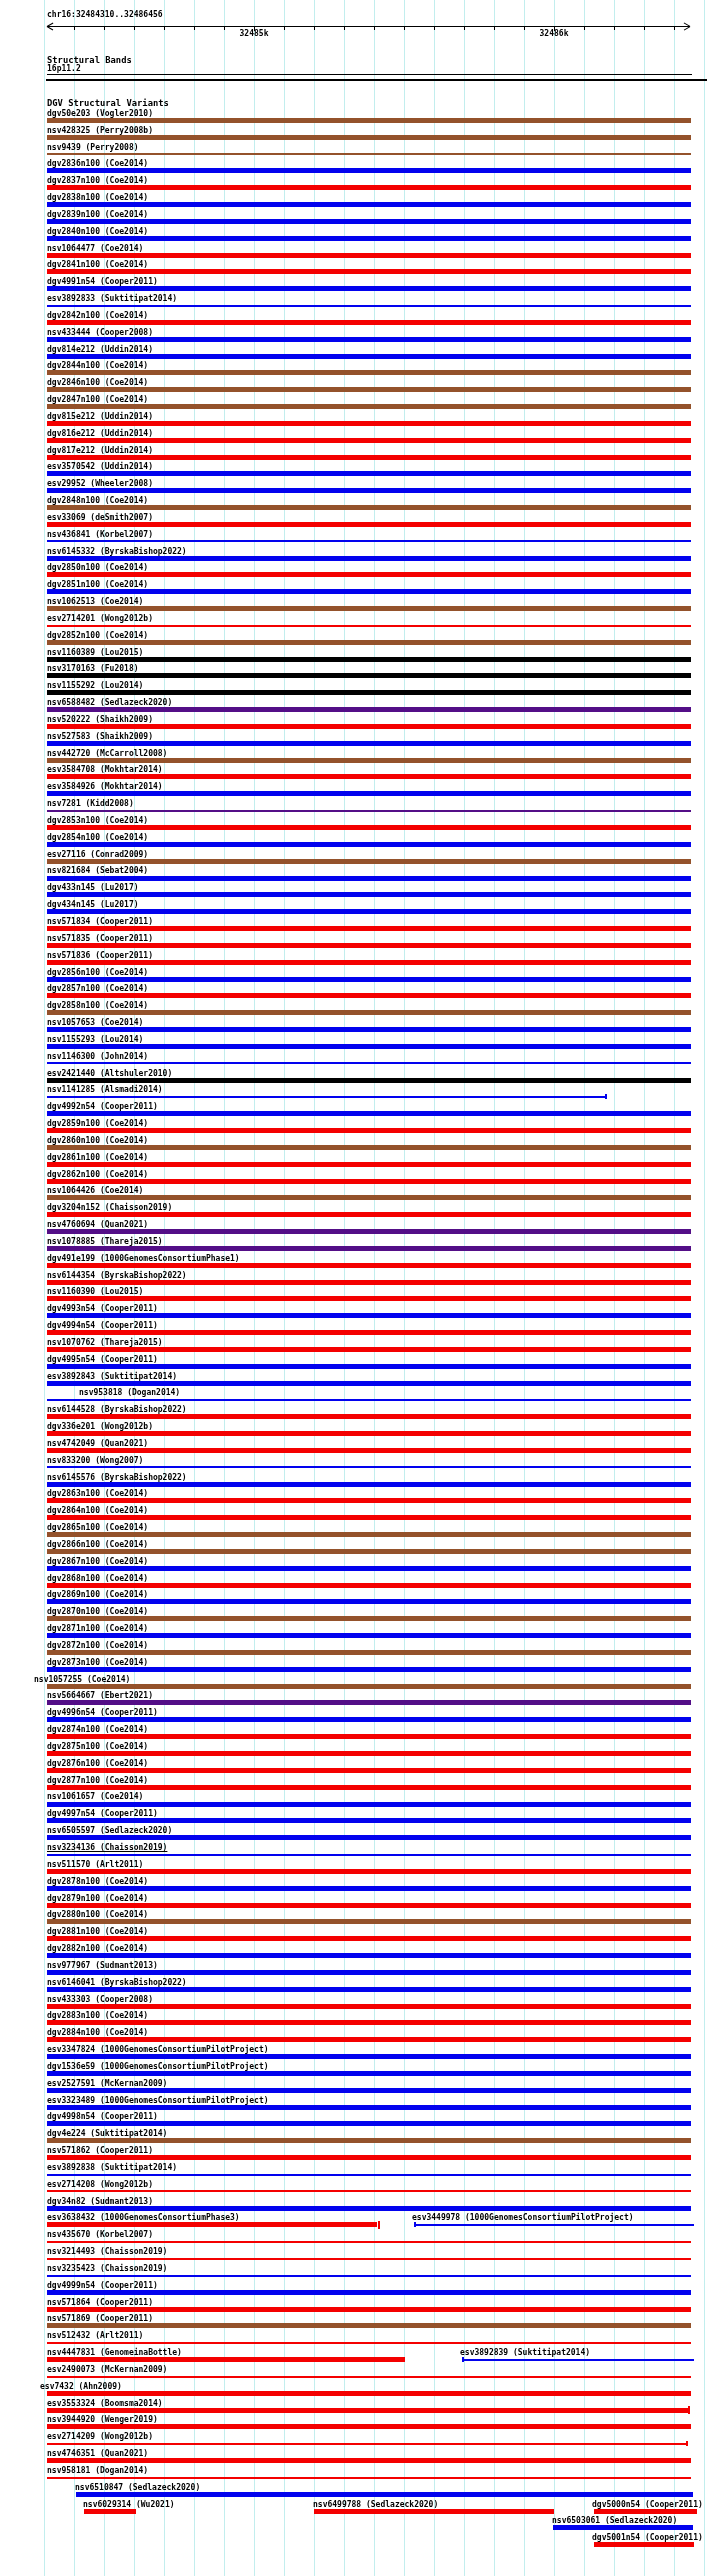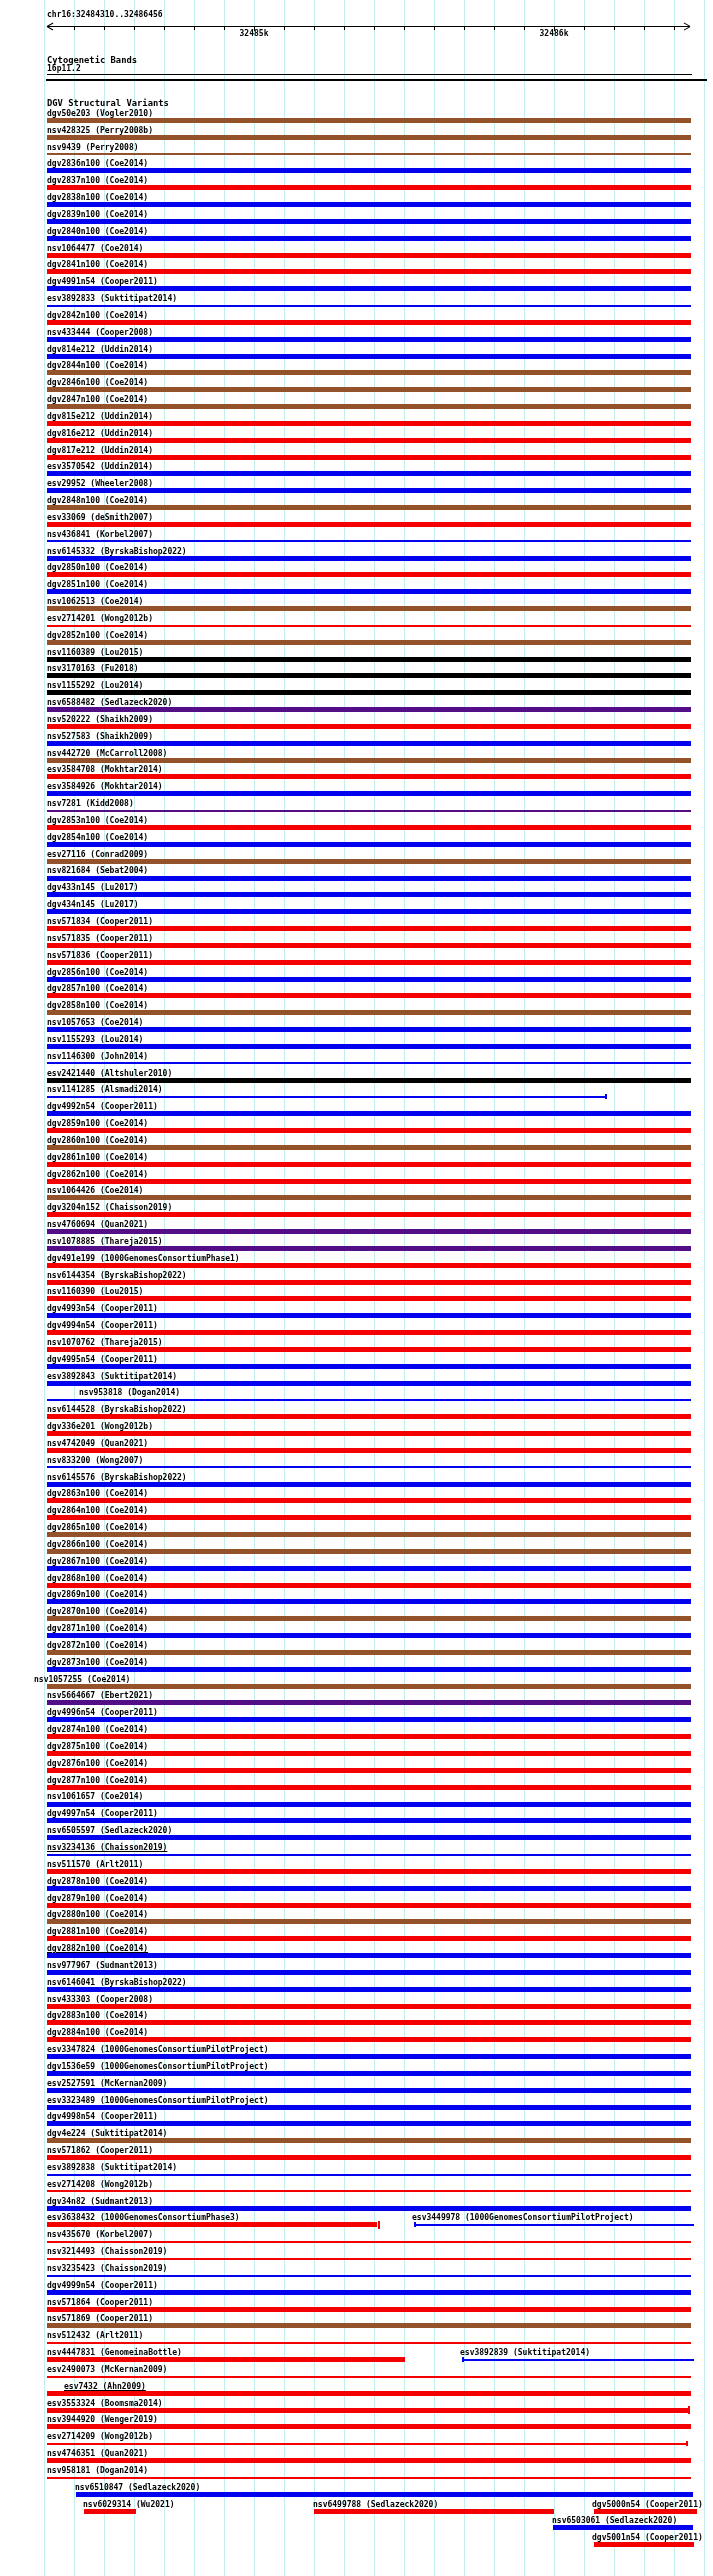--- a/index.html
+++ b/index.html
@@ -12,21 +12,21 @@
   #region-label{left:47px;top:11.2px}
   #cyto-title{left:47px;top:56px}
   #cyto-band{left:47px;top:65px}
   #dgv-title{left:47px;top:99px}
 </style>
 </head>
 <body>
 
 <div id="stage">
   <div id="region-label" class="lbl">chr16:32484310..32486456</div>
-  <div id="cyto-title" class="sec">Cytogenetic Bands</div>
+  <div id="cyto-title" class="sec">Structural Bands</div>
   <div id="cyto-band" class="lbl">16p11.2</div>
   <div id="dgv-title" class="sec">DGV Structural Variants</div>
 <div style="position: absolute; z-index: 0; left: 44px; top: 0px; width: 0.8px; height: 2576px; background: rgb(194, 238, 238);"></div>
     <div style="position: absolute; z-index: 0; left: 74px; top: 0px; width: 0.8px; height: 2576px; background: rgb(194, 238, 238);"></div>
     <div style="position: absolute; z-index: 0; left: 104px; top: 0px; width: 0.8px; height: 2576px; background: rgb(194, 238, 238);"></div>
     <div style="position: absolute; z-index: 0; left: 134px; top: 0px; width: 0.8px; height: 2576px; background: rgb(194, 238, 238);"></div>
     <div style="position: absolute; z-index: 0; left: 164px; top: 0px; width: 0.8px; height: 2576px; background: rgb(194, 238, 238);"></div>
     <div style="position: absolute; z-index: 0; left: 194px; top: 0px; width: 0.8px; height: 2576px; background: rgb(194, 238, 238);"></div>
     <div style="position: absolute; z-index: 0; left: 224px; top: 0px; width: 0.8px; height: 2576px; background: rgb(194, 238, 238);"></div>
     <div style="position: absolute; z-index: 0; left: 254px; top: 0px; width: 0.8px; height: 2576px; background: rgb(194, 238, 238);"></div>
@@ -289,21 +289,21 @@
     <div class="lbl" style="position: absolute; z-index: 1; left: 47px; top: 1861px;">nsv511570 (Arlt2011)</div>
     <div style="position: absolute; z-index: 1; left: 47px; top: 1869px; width: 644px; height: 4.8px; background: rgb(244, 0, 0);"></div>
     <div class="lbl" style="position: absolute; z-index: 1; left: 47px; top: 1878px;">dgv2878n100 (Coe2014)</div>
     <div style="position: absolute; z-index: 1; left: 47px; top: 1886px; width: 644px; height: 4.8px; background: rgb(2, 2, 238);"></div>
     <div class="lbl" style="position: absolute; z-index: 1; left: 47px; top: 1895px;">dgv2879n100 (Coe2014)</div>
     <div style="position: absolute; z-index: 1; left: 47px; top: 1903px; width: 644px; height: 4.8px; background: rgb(244, 0, 0);"></div>
     <div class="lbl" style="position: absolute; z-index: 1; left: 47px; top: 1911px;">dgv2880n100 (Coe2014)</div>
     <div style="position: absolute; z-index: 1; left: 47px; top: 1919px; width: 644px; height: 4.8px; background: rgb(148, 82, 43);"></div>
     <div class="lbl" style="position: absolute; z-index: 1; left: 47px; top: 1928px;">dgv2881n100 (Coe2014)</div>
     <div style="position: absolute; z-index: 1; left: 47px; top: 1936px; width: 644px; height: 4.8px; background: rgb(244, 0, 0);"></div>
-    <div class="lbl" style="position: absolute; z-index: 1; left: 47px; top: 1945px; text-decoration: underline;">dgv2882n100 (Coe2014)</div>
+    <div class="lbl" style="position: absolute; z-index: 1; left: 47px; top: 1945px;">dgv2882n100 (Coe2014)</div>
     <div style="position: absolute; z-index: 1; left: 47px; top: 1953px; width: 644px; height: 4.8px; background: rgb(2, 2, 238);"></div>
     <div class="lbl" style="position: absolute; z-index: 1; left: 47px; top: 1962px;">nsv977967 (Sudmant2013)</div>
     <div style="position: absolute; z-index: 1; left: 47px; top: 1970px; width: 644px; height: 4.8px; background: rgb(2, 2, 238);"></div>
     <div class="lbl" style="position: absolute; z-index: 1; left: 47px; top: 1979px;">nsv6146041 (ByrskaBishop2022)</div>
     <div style="position: absolute; z-index: 1; left: 47px; top: 1987px; width: 644px; height: 4.8px; background: rgb(2, 2, 238);"></div>
     <div class="lbl" style="position: absolute; z-index: 1; left: 47px; top: 1996px;">nsv433303 (Cooper2008)</div>
     <div style="position: absolute; z-index: 1; left: 47px; top: 2004px; width: 644px; height: 4.8px; background: rgb(244, 0, 0);"></div>
     <div class="lbl" style="position: absolute; z-index: 1; left: 47px; top: 2012px;">dgv2883n100 (Coe2014)</div>
     <div style="position: absolute; z-index: 1; left: 47px; top: 2020px; width: 644px; height: 4.8px; background: rgb(244, 0, 0);"></div>
     <div class="lbl" style="position: absolute; z-index: 1; left: 47px; top: 2029px;">dgv2884n100 (Coe2014)</div>
@@ -348,21 +348,21 @@
     <div style="position: absolute; z-index: 1; left: 47px; top: 2323px; width: 644px; height: 4.8px; background: rgb(148, 82, 43);"></div>
     <div class="lbl" style="position: absolute; z-index: 1; left: 47px; top: 2332px;">nsv512432 (Arlt2011)</div>
     <div style="position: absolute; z-index: 1; left: 47px; top: 2342px; width: 644px; height: 1.6px; background: rgb(244, 0, 0);"></div>
     <div class="lbl" style="position: absolute; z-index: 1; left: 47px; top: 2349px;">nsv4447831 (GenomeinaBottle)</div>
     <div style="position: absolute; z-index: 1; left: 47px; top: 2357px; width: 358px; height: 4.8px; background: rgb(244, 0, 0);"></div>
     <div class="lbl" style="position: absolute; z-index: 1; left: 460px; top: 2349px;">esv3892839 (Suktitipat2014)</div>
     <div style="position: absolute; z-index: 1; left: 463px; top: 2359px; width: 231px; height: 1.6px; background: rgb(2, 2, 238);"></div>
     <div style="position: absolute; z-index: 1; left: 462px; top: 2357px; width: 1.6px; height: 4.8px; background: rgb(2, 2, 238);"></div>
     <div class="lbl" style="position: absolute; z-index: 1; left: 47px; top: 2366px;">esv2490073 (McKernan2009)</div>
     <div style="position: absolute; z-index: 1; left: 47px; top: 2376px; width: 644px; height: 1.6px; background: rgb(244, 0, 0);"></div>
-    <div class="lbl" style="position: absolute; z-index: 1; left: 64px; top: 2383px; text-decoration: underline;">esv7432 (Ahn2009)</div>
+    <div class="lbl" style="position: absolute; z-index: 1; left: 40px; top: 2383px;">esv7432 (Ahn2009)</div>
     <div style="position: absolute; z-index: 1; left: 47px; top: 2391px; width: 644px; height: 4.8px; background: rgb(244, 0, 0);"></div>
     <div class="lbl" style="position: absolute; z-index: 1; left: 47px; top: 2400px;">esv3553324 (Boomsma2014)</div>
     <div style="position: absolute; z-index: 1; left: 47px; top: 2408px; width: 641px; height: 4.8px; background: rgb(244, 0, 0);"></div>
     <div style="position: absolute; z-index: 1; left: 688px; top: 2406px; width: 1.6px; height: 8px; background: rgb(244, 0, 0);"></div>
     <div class="lbl" style="position: absolute; z-index: 1; left: 47px; top: 2416px;">nsv3944920 (Wenger2019)</div>
     <div style="position: absolute; z-index: 1; left: 47px; top: 2424px; width: 644px; height: 4.8px; background: rgb(244, 0, 0);"></div>
     <div class="lbl" style="position: absolute; z-index: 1; left: 47px; top: 2433px;">esv2714209 (Wong2012b)</div>
     <div style="position: absolute; z-index: 1; left: 47px; top: 2443px; width: 639px; height: 1.6px; background: rgb(244, 0, 0);"></div>
     <div style="position: absolute; z-index: 1; left: 686px; top: 2441px; width: 1.6px; height: 4.8px; background: rgb(244, 0, 0);"></div>
     <div class="lbl" style="position: absolute; z-index: 1; left: 47px; top: 2450px;">nsv4746351 (Quan2021)</div>

